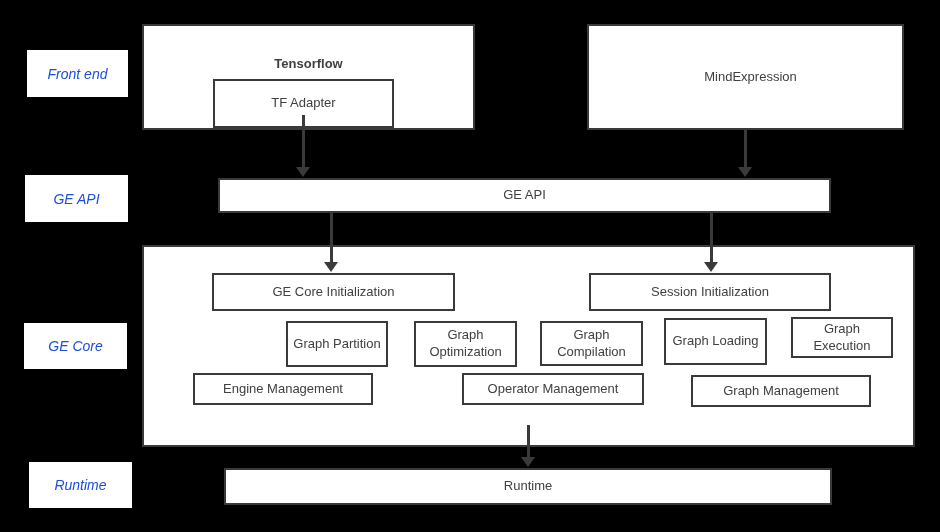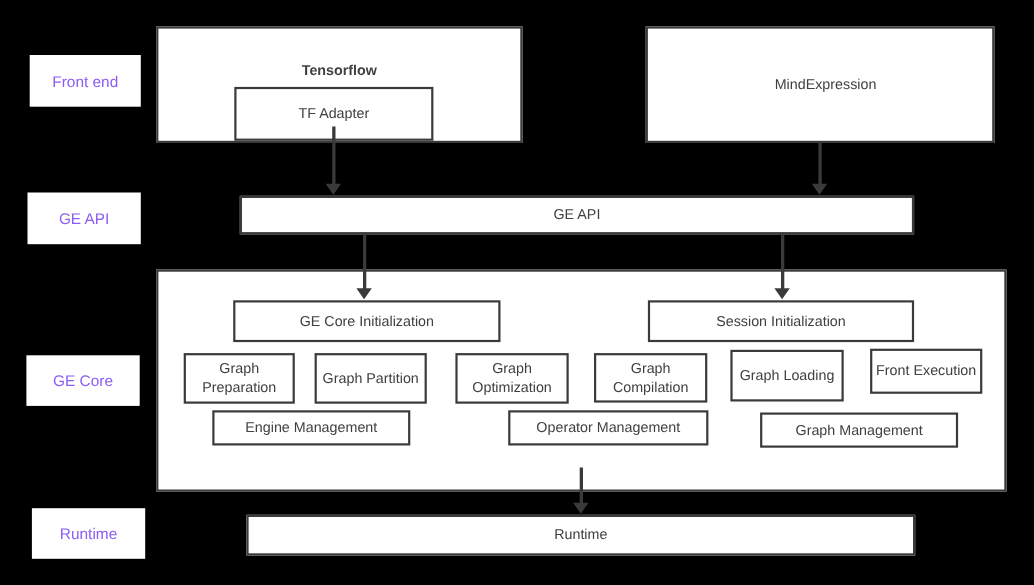--- a/index.html
+++ b/index.html
@@ -33,21 +33,22 @@
   
   .row-label {
     position: absolute;
     box-sizing: border-box;
     background: #ffffff;
     display: flex;
     align-items: center;
     justify-content: center;
     text-align: center;
     font-size: 14px;
-    color: #8b5cf6;
+    color: #1d4ed8;
+    font-style: italic;
   }
   #lbl-frontend { left: 27px; top: 50px;  width: 101px; height: 47px; }
   #lbl-geapi    { left: 25px; top: 175px; width: 103px; height: 47px; }
   #lbl-gecore   { left: 24px; top: 323px; width: 103px; height: 46px; }
   #lbl-runtime  { left: 29px; top: 462px; width: 103px; height: 46px; }
 
   
   #tensorflow {
     left: 142px; top: 24px; width: 333px; height: 106px;
     display: block; padding: 0;
@@ -123,26 +124,25 @@
   </div>
 
   <div class="box" id="mindexpression">MindExpression</div>
 
   <div class="box" id="geapi-bar">GE API</div>
 
   <div class="box" id="gecore">
     <div class="box" id="gecore-init">GE Core Initialization</div>
     <div class="box" id="session-init">Session Initialization</div>
 
-    <div class="box" id="g-prep">Graph Preparation</div>
     <div class="box" id="g-part">Graph Partition</div>
     <div class="box" id="g-opt">Graph Optimization</div>
     <div class="box" id="g-comp">Graph Compilation</div>
     <div class="box" id="g-load">Graph Loading</div>
-    <div class="box" id="g-exec">Front Execution</div>
+    <div class="box" id="g-exec">Graph Execution</div>
 
     <div class="box" id="m-engine">Engine Management</div>
     <div class="box" id="m-operator">Operator Management</div>
     <div class="box" id="m-graph">Graph Management</div>
   </div>
 
   <div class="box" id="runtime-bar">Runtime</div>
 
   <div class="arrow" id="arrow-1">
     <div class="arrow-line"></div>

